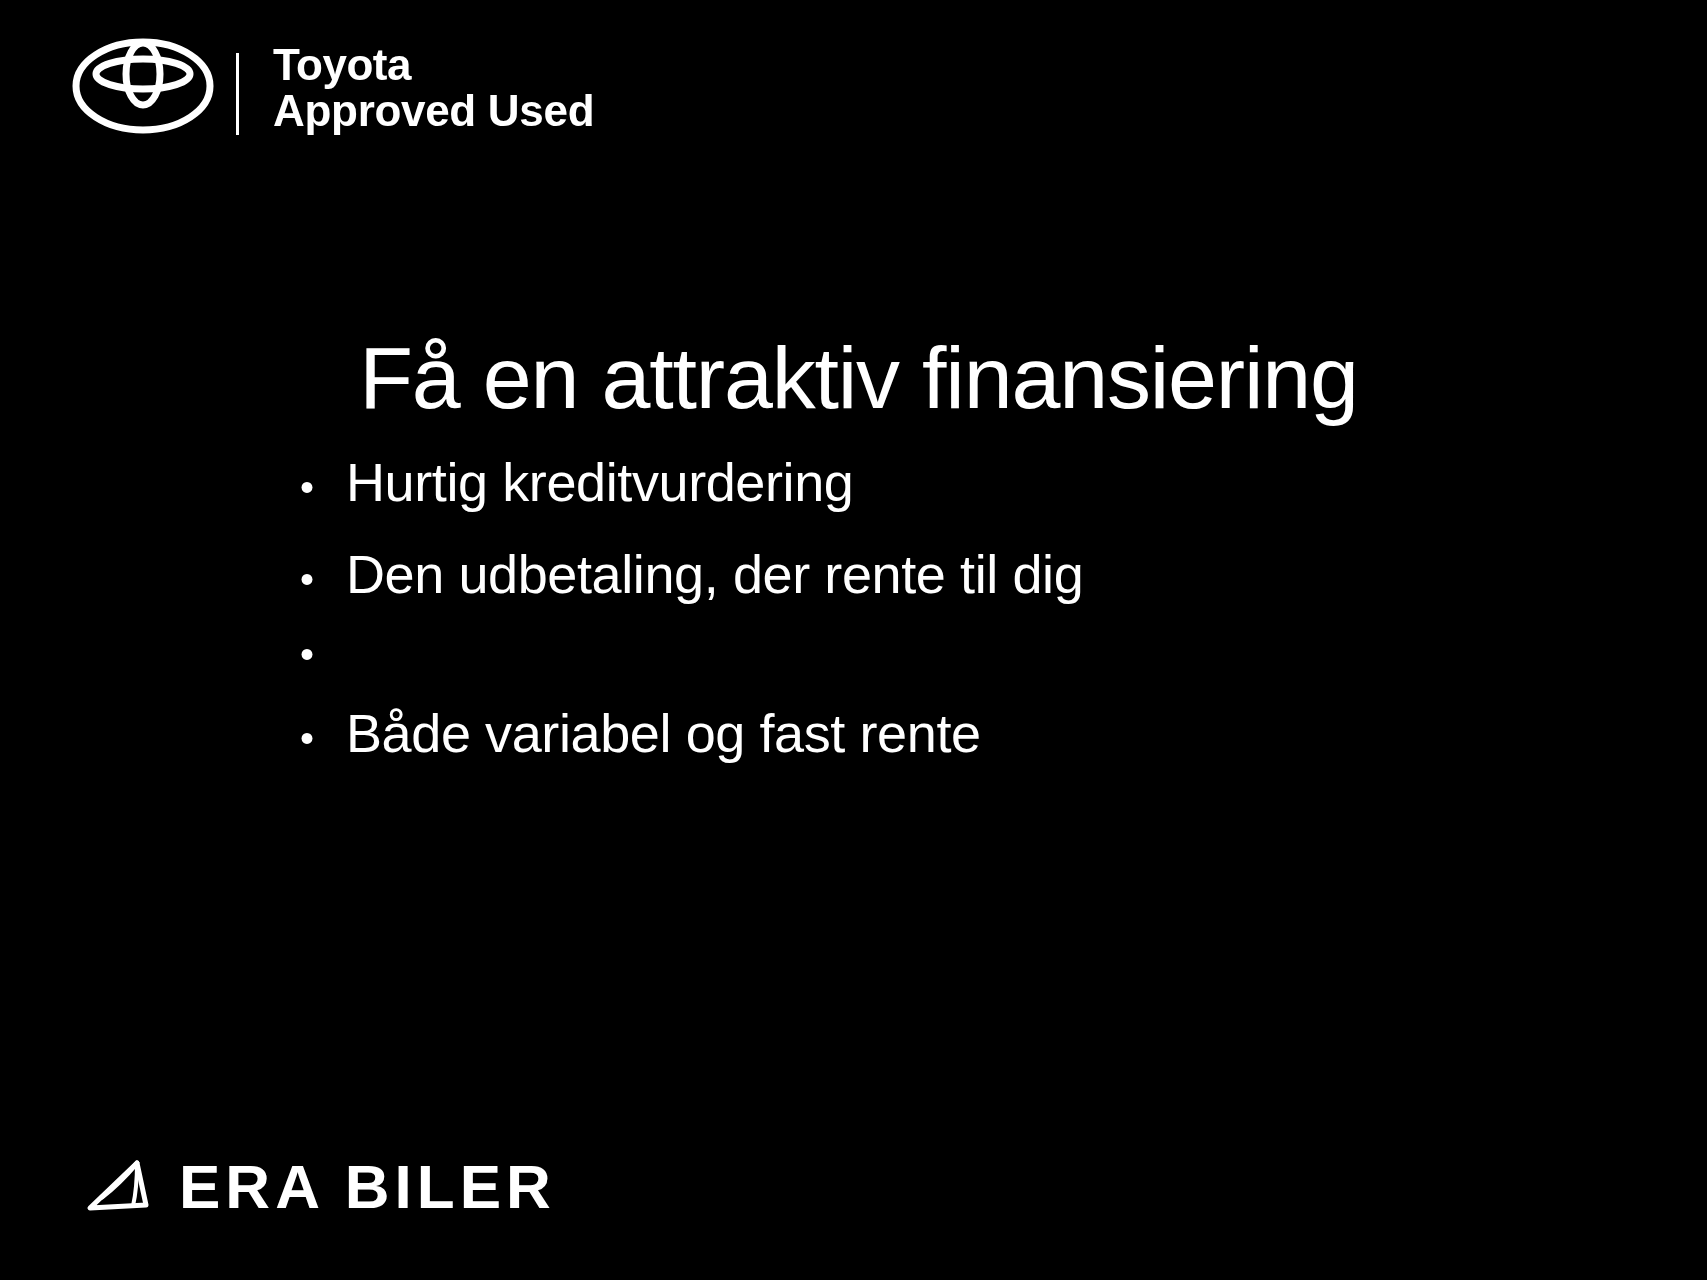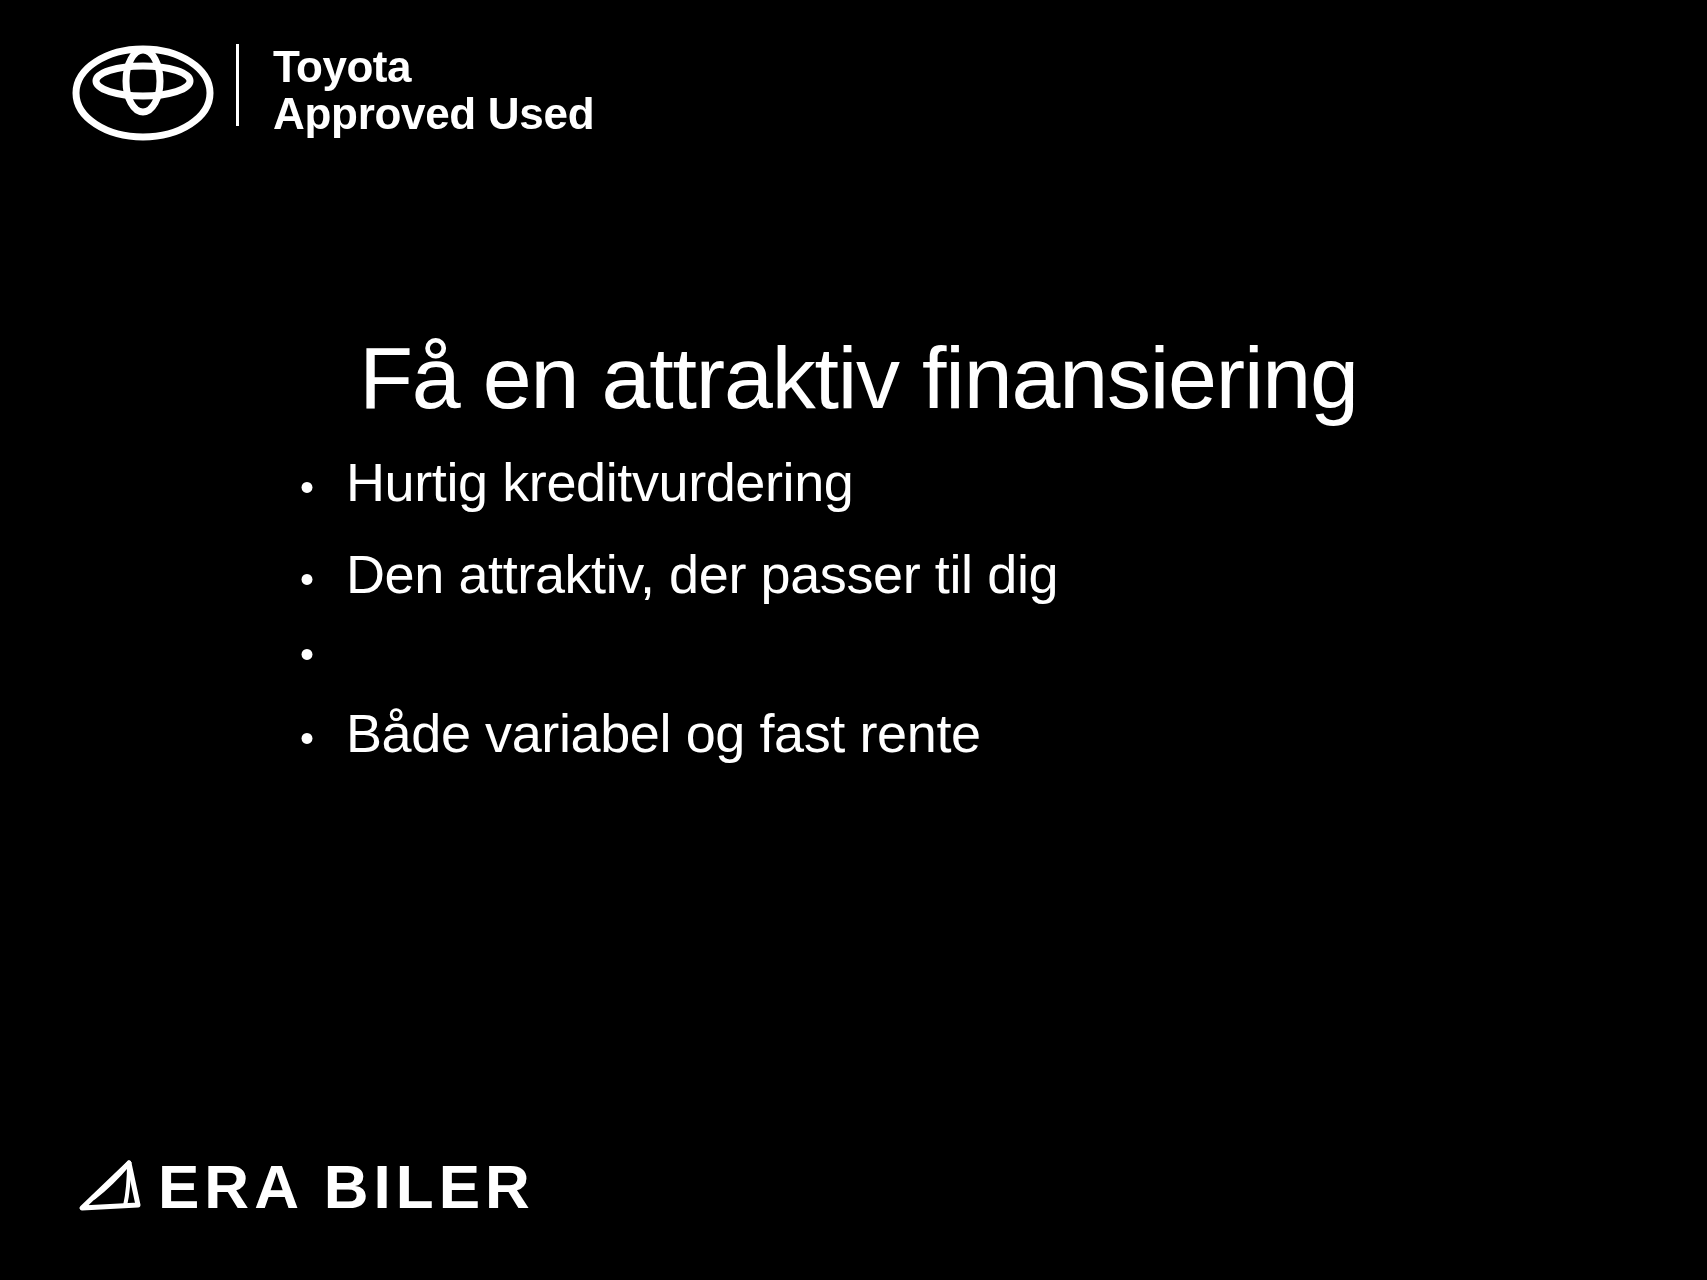--- a/index.html
+++ b/index.html
@@ -20,23 +20,23 @@
   .slide {
     position: absolute;
     inset: 0;
     background: #000000;
   }
 
   
   .brand-lockup {
     position: absolute;
     left: 72px;
-    top: 44px;
-    display: flex;
-    align-items: flex-start;
+    top: 37px;
+    display: flex;
+    align-items: flex-end;
     gap: 8px;
   }
 
   .toyota-emblem {
     width: 142px;
     height: 98px;
     flex: 0 0 auto;
     display: block;
   }
 
@@ -122,25 +122,25 @@
   }
 
   .bullet-label {
     flex: 0 1 auto;
     text-align: right;
   }
 
   
   .dealer-logo {
     position: absolute;
-    left: 72px;
+    left: 80px;
     bottom: 58px;
     display: flex;
     align-items: center;
-    gap: 14px;
+    gap: 27px;
   }
 
   .dealer-mark {
     width: 72px;
     height: 72px;
     flex: 0 0 auto;
     display: block;
   }
 
   .dealer-name {
@@ -181,21 +181,21 @@
 
     <ul class="bullet-list">
 
       <li class="bullet-item">
         <span class="bullet-dot">•</span>
         <span class="bullet-label">Hurtig kreditvurdering</span>
       </li>
 
       <li class="bullet-item">
         <span class="bullet-dot">•</span>
-        <span class="bullet-label">Den attraktiv, der passer til dig</span>
+        <span class="bullet-label">Den udbetaling, der rente til dig</span>
       </li>
 
       <li class="bullet-item">
         <span class="bullet-dot">•</span>
       </li>
 
       <li class="bullet-item">
         <span class="bullet-dot">•</span>
         <span class="bullet-label">Både variabel og fast rente</span>
       </li>

